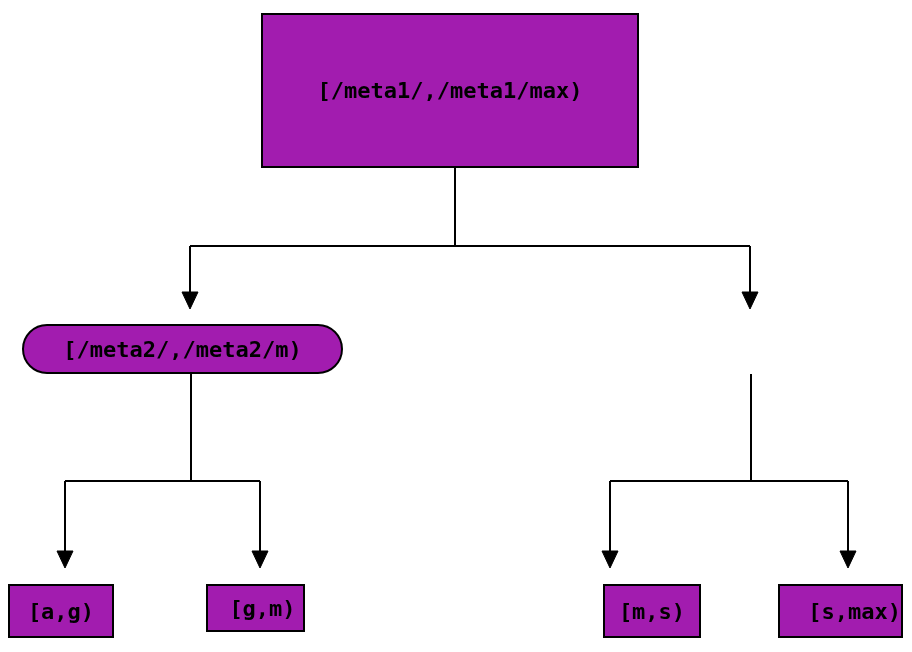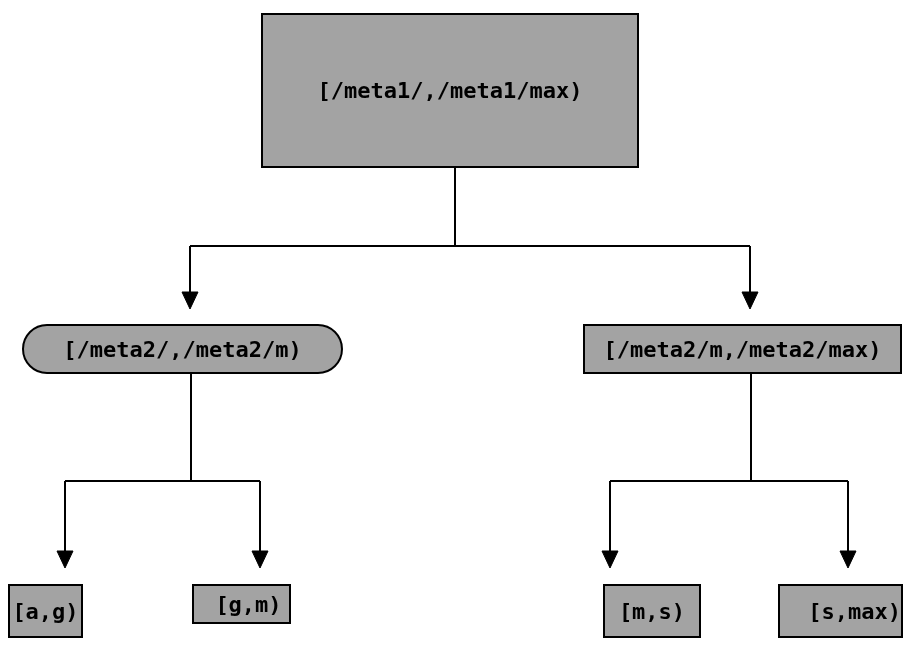--- a/index.html
+++ b/index.html
@@ -28,21 +28,21 @@
     fill: none;
   }
   .connectors polygon {
     fill: #000000;
     stroke: #000000;
   }
   .node {
     position: absolute;
     box-sizing: border-box;
     border: 2px solid #000000;
-    background: #a3a3a3;
+    background: #a21caf;
     display: flex;
     align-items: center;
     justify-content: center;
     color: #000000;
     font-size: 22px;
     font-weight: bold;
     white-space: nowrap;
   }
 </style>
 </head>
@@ -78,29 +78,26 @@
   </svg>
 
   <div class="node" style="left:261px; top:13px; width:378px; height:155px;">
     <span>[/meta1/,/meta1/max)</span>
   </div>
 
   <div class="node" style="left:22px; top:324px; width:321px; height:50px;border-radius:25px;">
     <span>[/meta2/,/meta2/m)</span>
   </div>
 
-  <div class="node" style="left:583px; top:324px; width:319px; height:50px;">
-    <span>[/meta2/m,/meta2/max)</span>
-  </div>
 
-  <div class="node" style="left:8px; top:584px; width:75px; height:54px;">
+  <div class="node" style="left:8px; top:584px; width:106px; height:54px;">
     <span>[a,g)</span>
   </div>
 
-  <div class="node" style="left:192px; top:584px; width:99px; height:40px;padding-left:14px;">
+  <div class="node" style="left:206px; top:584px; width:99px; height:48px;padding-left:14px;">
     <span>[g,m)</span>
   </div>
 
   <div class="node" style="left:555px; top:584px; width:98px; height:54px;margin-left:48px;">
     <span>[m,s)</span>
   </div>
 
   <div class="node" style="left:778px; top:584px; width:125px; height:54px;justify-content:flex-end;">
     <span>[s,max)</span>
   </div>

